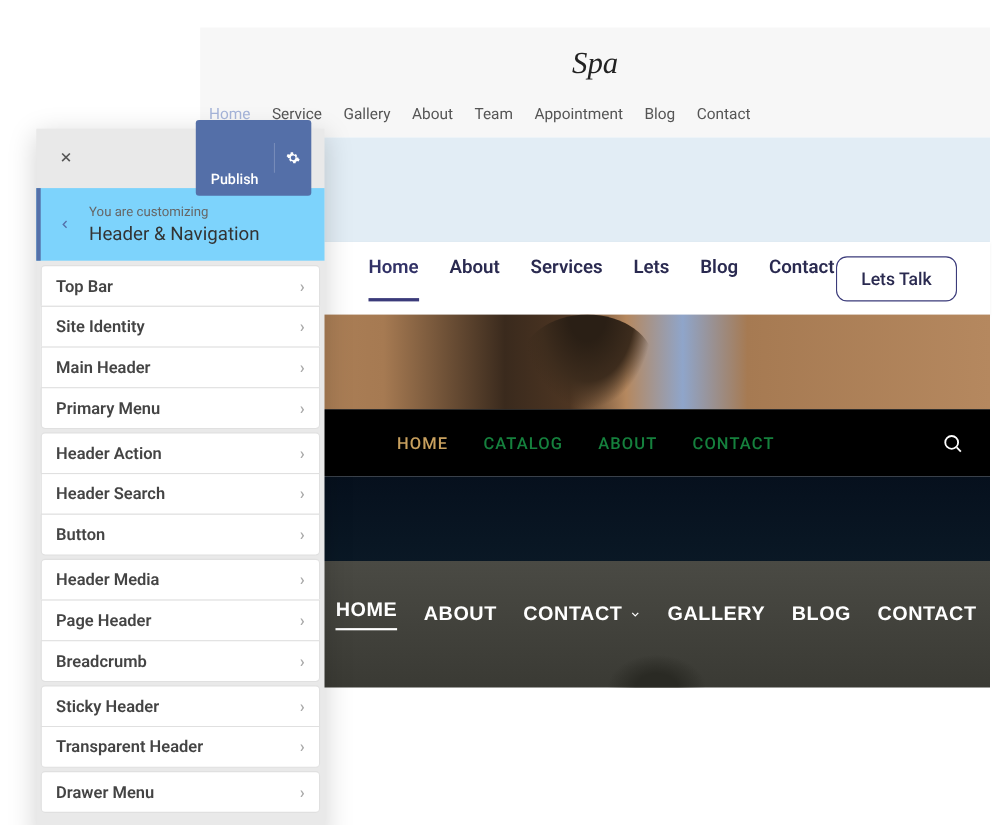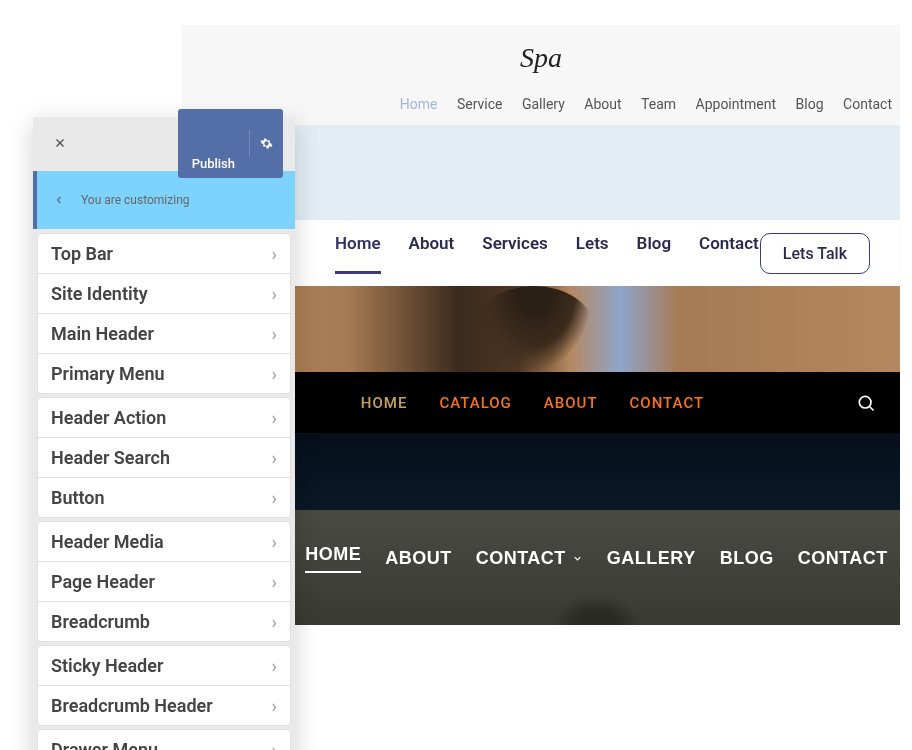--- a/index.html
+++ b/index.html
@@ -1,41 +1,41 @@
 <!DOCTYPE html>
 <html><head>
 <meta charset="utf-8">
 <style>
 * { margin: 0; padding: 0; box-sizing: border-box; }
 body { width: 912px; height: 750px; background: #fff; font-family: -apple-system, BlinkMacSystemFont, "Segoe UI", Roboto, sans-serif; position: relative; overflow: hidden; }
 
 
 .spa-section { position: absolute; top: 25px; left: 182px; right: 12px; height: 100px; background: #f7f7f7; }
 .spa-logo { text-align: center; font-family: Georgia, serif; font-style: italic; font-size: 28px; color: #222; padding-top: 17px; }
-.spa-nav { text-align: right; margin-top: 22px; font-size: 14px; }
+.spa-nav { text-align: left; margin-top: 22px; font-size: 14px; }
 .spa-nav span { margin: 0 8px; color: #555; cursor: pointer; }
 .spa-nav span.active { color: #a5b4d9; }
 
 .light-band { position: absolute; top: 125px; left: 165px; right: 12px; height: 95px; background: #e2edf5; }
 
 
 .nav2-section { position: absolute; top: 220px; left: 165px; right: 12px; height: 66px; background: #fff; display: flex; align-items: center; padding: 0 30px 0 170px; box-shadow: 0 1px 3px rgba(0,0,0,0.05); }
 .nav2-items { display: flex; gap: 28px; flex: 1; }
 .nav2-items span { font-size: 17px; font-weight: 600; color: #2a2a50; cursor: pointer; }
 .nav2-items span.active { color: #313166; border-bottom: 3px solid #3b3b7a; padding-bottom: 18px; }
 .lets-talk { border: 1.5px solid #3b3b7a; border-radius: 10px; padding: 10px 22px; font-size: 16px; font-weight: 500; color: #2a2a50; cursor: pointer; }
 
 
 .img-strip { position: absolute; top: 286px; left: 165px; right: 12px; height: 86px; background: linear-gradient(to right, #b5885f 0%, #a67a52 25%, #3a2a1d 40%, #4d3522 48%, #b5885f 55%, #8fa5ca 62%, #a67a52 70%, #b5885f 100%); overflow: hidden; }
 .img-strip::before { content: ''; position: absolute; left: 42%; top: 0; width: 120px; height: 100%; background: radial-gradient(ellipse at center top, #2a1f15 20%, #3d2c1d 50%, transparent 70%); border-radius: 50% 50% 0 0; }
 
 
 .nav3-section { position: absolute; top: 372px; left: 165px; right: 12px; height: 61px; background: #000; display: flex; align-items: center; justify-content: center; gap: 30px; }
 .nav3-items { display: flex; gap: 32px; }
-.nav3-items span { font-size: 15px; font-weight: 500; letter-spacing: 1px; color: #f97316; cursor: pointer; }
+.nav3-items span { font-size: 15px; font-weight: 500; letter-spacing: 1px; color: #15803d; cursor: pointer; }
 .nav3-items span.active { color: #c8a05e; }
 .search-ic { position: absolute; right: 24px; color: #fff; cursor: pointer; }
 
 
 .dark-band { position: absolute; top: 433px; left: 165px; right: 12px; height: 77px; background: linear-gradient(to bottom, #06101d, #0a1825); }
 
 
 .nav4-section { position: absolute; top: 510px; left: 293px; right: 12px; height: 115px; background: linear-gradient(to bottom, #4a4a44, #3a3a34); display: flex; align-items: flex-start; justify-content: center; gap: 24px; padding-top: 34px; overflow: hidden; }
 .nav4-items { display: flex; gap: 24px; align-items: center; }
 .nav4-items span { font-size: 18px; font-weight: 700; letter-spacing: 0.5px; color: #fff; cursor: pointer; font-family: "Arial Narrow", Arial, sans-serif; }
@@ -50,21 +50,21 @@
 .publish-wrap { display: flex; align-items: center; background: #546fa8; border-radius: 3px; overflow: hidden; }
 .publish-btn { color: #fff; font-size: 13px; font-weight: 500; padding: 7px 14px; cursor: pointer; margin-top: 40px; }
 .publish-gear { color: #fff; padding: 7px 10px; cursor: pointer; border-left: 1px solid rgba(255,255,255,0.2); }
 .cust-head { display: flex; align-items: center; background: #7dd3fc; border-left: 4px solid #546fa8; margin-top: 2px; }
 .back-btn { padding: 20px 16px; color: #546fa8; cursor: pointer; }
 .cust-head-txt { padding: 14px 0; }
 .cust-sub { font-size: 12px; color: #666; }
 .cust-title { font-size: 17px; color: #333; margin-top: 4px; }
 .cust-list { padding: 4px; }
 .cust-group { margin-bottom: 4px; }
-.cust-item { display: flex; align-items: flex-end; justify-content: space-between; background: #fff; padding: 9px 13px; border: 1px solid #e0e0e0; margin-bottom: -1px; cursor: pointer; font-size: 18px; color: #444; font-weight: 600; }
+.cust-item { display: flex; align-items: flex-end; justify-content: space-between; background: #fff; padding: 9px 13px; border: 1px solid #e0e0e0; margin-bottom: -1px; cursor: pointer; font-size: 15px; color: #444; font-weight: 600; }
 .cust-item .chev { color: #aaa; }
 .cust-group .cust-item:first-child { border-top-left-radius: 4px; border-top-right-radius: 4px; }
 .cust-group .cust-item:last-child { border-bottom-left-radius: 4px; border-bottom-right-radius: 4px; }
 .cust-bottom { height: 18px; }
 
 svg { display: block; }
 </style>
 </head>
 <body>
 
@@ -149,20 +149,21 @@
     </div>
   </div>
   <div class="cust-head">
     <span class="back-btn">
       <svg width="12" height="18" viewBox="0 0 24 24" fill="none" stroke="currentColor" stroke-width="2.5">
           <polyline points="15 18 9 12 15 6"></polyline>
         </svg>
     </span>
     <div class="cust-head-txt">
       <div class="cust-sub">You are customizing</div>
+      <div class="cust-title">Header &amp; Navigation</div>
     </div>
   </div>
   <div class="cust-list">
     <div class="cust-group">
       <div class="cust-item">
           <span>Top Bar</span>
           <span class="chev">›</span>
         </div>
       <div class="cust-item">
           <span>Site Identity</span>
@@ -204,21 +205,21 @@
           <span>Breadcrumb</span>
           <span class="chev">›</span>
         </div>
     </div>
     <div class="cust-group">
       <div class="cust-item">
           <span>Sticky Header</span>
           <span class="chev">›</span>
         </div>
       <div class="cust-item">
-          <span>Breadcrumb Header</span>
+          <span>Transparent Header</span>
           <span class="chev">›</span>
         </div>
     </div>
     <div class="cust-group">
       <div class="cust-item">
           <span>Drawer Menu</span>
           <span class="chev">›</span>
         </div>
     </div>
   </div>

